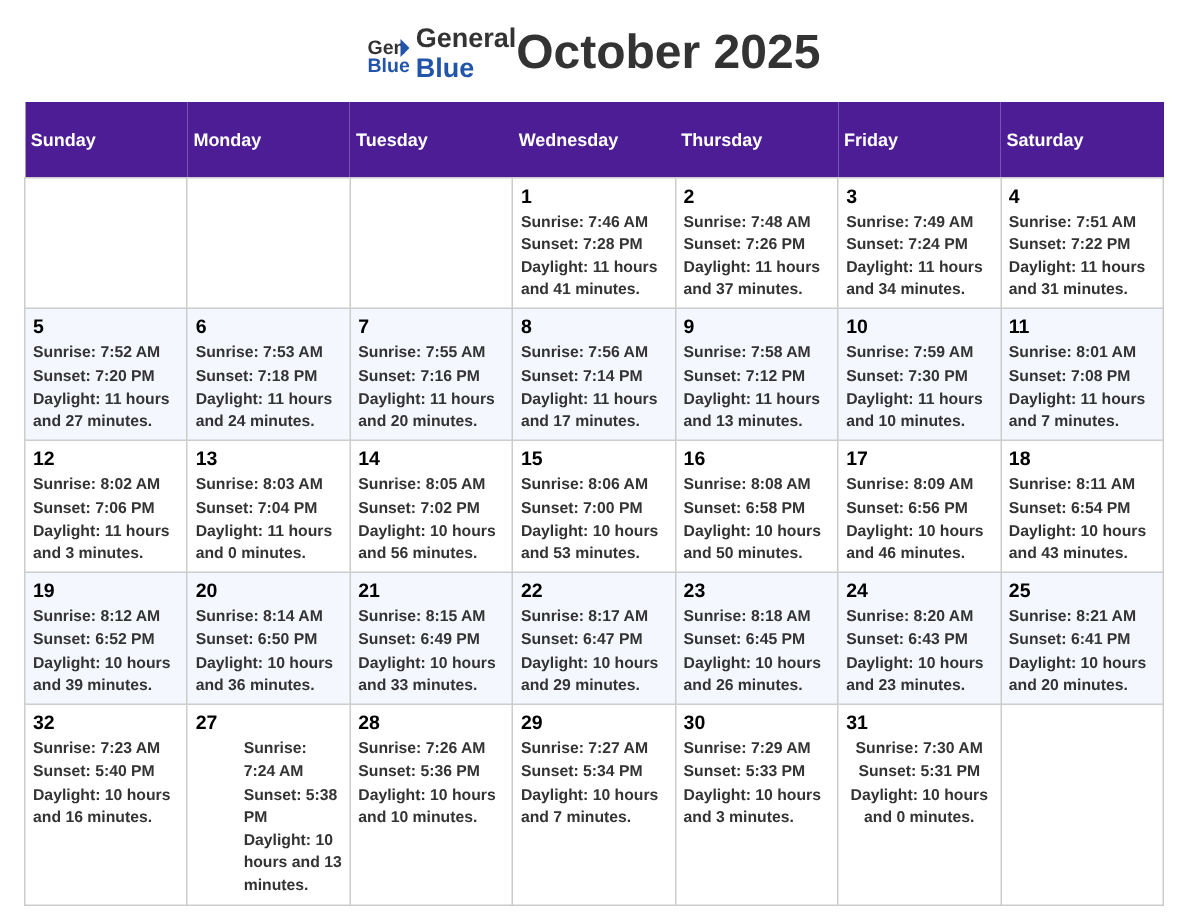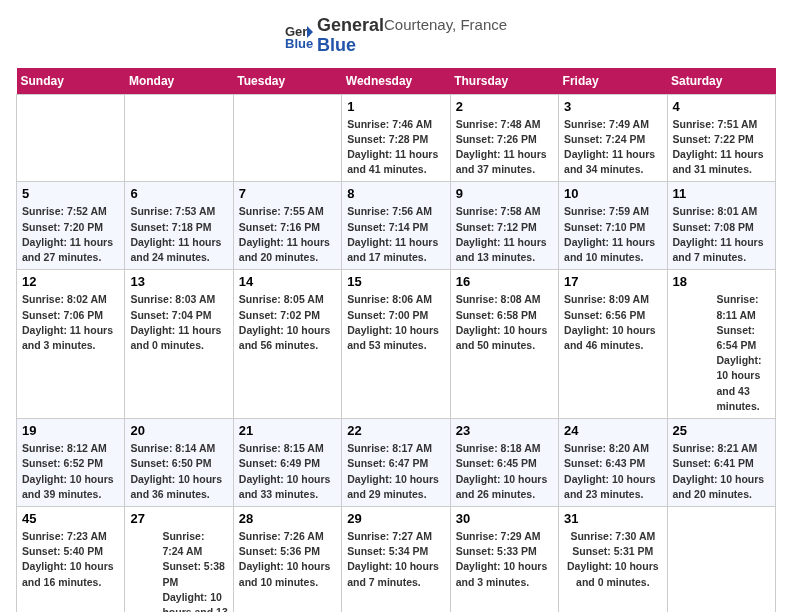--- a/index.html
+++ b/index.html
@@ -41,23 +41,23 @@
     .location {
       font-size: 15px;
       color: #555;
     }
     table {
       width: 100%;
       border-collapse: collapse;
       font-size: 11px;
     }
     th {
-      background: #be185d;
+      background: #4c1d95;
       color: #fff;
-      padding: 6px 4px;
+      padding: 18px 4px;
       text-align: left;
       font-size: 12px;
       font-weight: bold;
     }
     td {
       border: 1px solid #ccc;
       vertical-align: top;
       padding: 4px 5px;
       width: 14.28%;
       min-height: 80px;
@@ -91,21 +91,21 @@
       <polygon points="22,4 28,10 22,16" fill="#2255aa"></polygon>
     </svg>
     <div>
       <div class="logo-text">
         <span class="logo-general">General</span><br>
         <span class="logo-blue">Blue</span>
       </div>
     </div>
   </div>
   <div class="title-block">
-    <div class="location">Courtenay, France</div>
+    <div class="month-title">October 2025</div>
   </div>
 </div>
 
 <table>
   <thead>
     <tr>
     <th>Sunday</th>
         <th>Monday</th>
         <th>Tuesday</th>
         <th>Wednesday</th>
@@ -171,21 +171,21 @@
         </td>
         <td>
           <span class="day-number">9</span>
           <div class="day-info" style="white-space: pre-line;">Sunrise: 7:58 AM
 Sunset: 7:12 PM
 Daylight: 11 hours and 13 minutes.</div>
         </td>
         <td>
           <span class="day-number">10</span>
           <div class="day-info" style="white-space: pre-line;">Sunrise: 7:59 AM
-Sunset: 7:10 PM
+Sunset: 7:30 PM
 Daylight: 11 hours and 10 minutes.</div>
         </td>
         <td>
           <span class="day-number">11</span>
           <div class="day-info" style="white-space: pre-line;">Sunrise: 8:01 AM
 Sunset: 7:08 PM
 Daylight: 11 hours and 7 minutes.</div>
         </td>
       </tr>
       <tr>
@@ -220,21 +220,21 @@
 Daylight: 10 hours and 50 minutes.</div>
         </td>
         <td>
           <span class="day-number">17</span>
           <div class="day-info" style="white-space: pre-line;">Sunrise: 8:09 AM
 Sunset: 6:56 PM
 Daylight: 10 hours and 46 minutes.</div>
         </td>
         <td>
           <span class="day-number">18</span>
-          <div class="day-info" style="white-space: pre-line; margin-left: 44px;">Sunrise: 8:11 AM
+          <div class="day-info" style="white-space: pre-line;">Sunrise: 8:11 AM
 Sunset: 6:54 PM
 Daylight: 10 hours and 43 minutes.</div>
         </td>
       </tr>
       <tr>
         <td>
           <span class="day-number">19</span>
           <div class="day-info" style="white-space: pre-line;">Sunrise: 8:12 AM
 Sunset: 6:52 PM
 Daylight: 10 hours and 39 minutes.</div>
@@ -271,21 +271,21 @@
         </td>
         <td>
           <span class="day-number">25</span>
           <div class="day-info" style="white-space: pre-line;">Sunrise: 8:21 AM
 Sunset: 6:41 PM
 Daylight: 10 hours and 20 minutes.</div>
         </td>
       </tr>
       <tr>
         <td>
-          <span class="day-number">45</span>
+          <span class="day-number">32</span>
           <div class="day-info" style="white-space: pre-line;">Sunrise: 7:23 AM
 Sunset: 5:40 PM
 Daylight: 10 hours and 16 minutes.</div>
         </td>
         <td>
           <span class="day-number">27</span>
           <div class="day-info" style="white-space: pre-line; margin-left: 32px;">Sunrise: 7:24 AM
 Sunset: 5:38 PM
 Daylight: 10 hours and 13 minutes.</div>
         </td>

